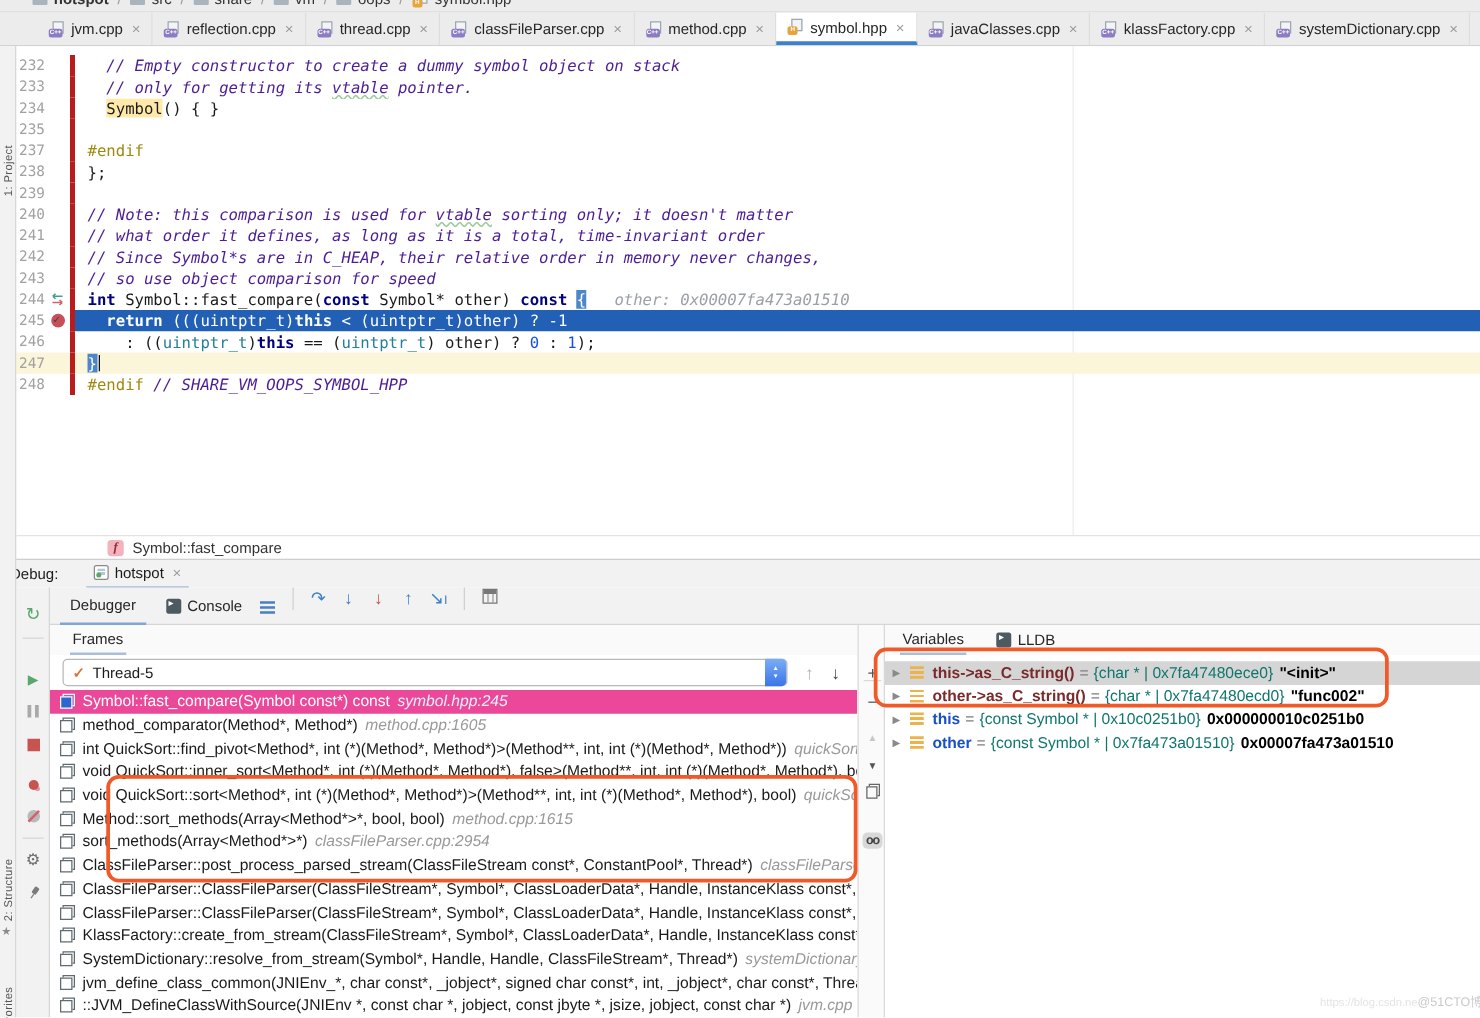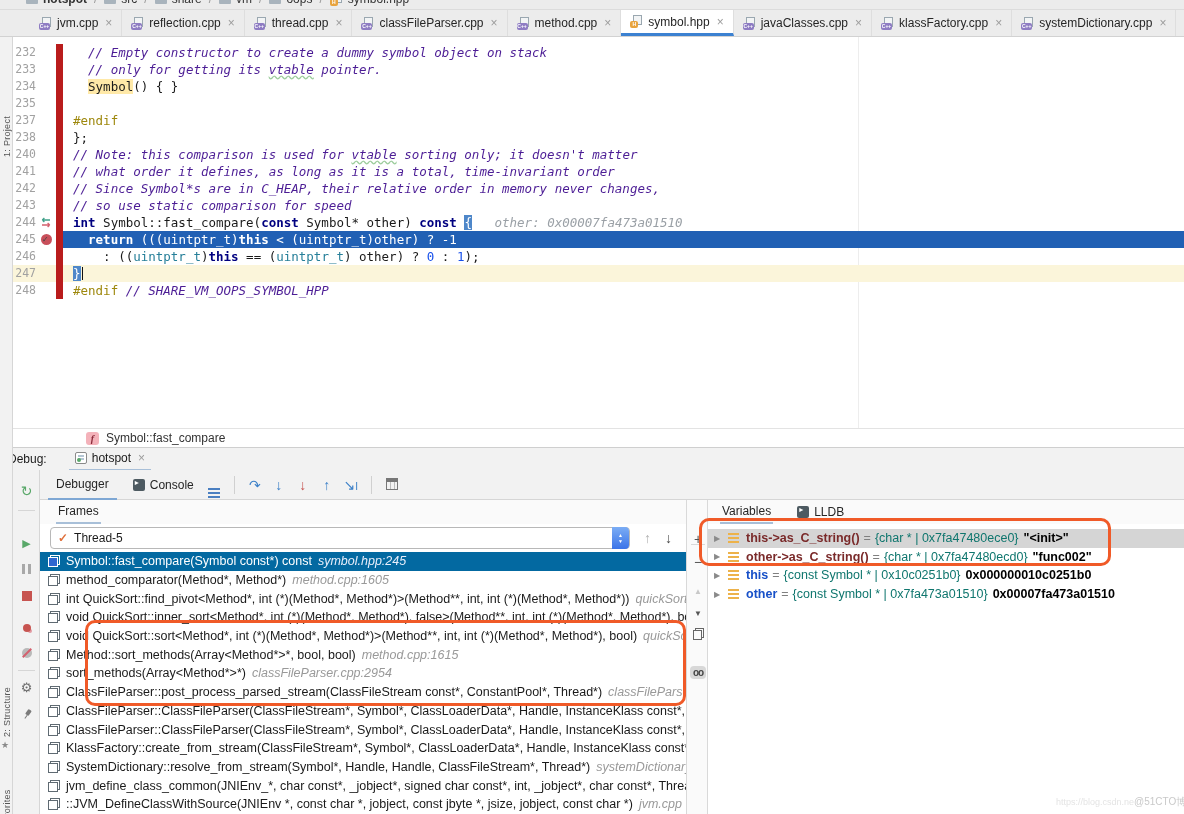--- a/index.html
+++ b/index.html
@@ -29,21 +29,21 @@
   
   .vstrip{position:absolute;left:0;top:37px;width:13px;height:777px;background:#f2f2f2;border-right:1px solid #d6d6d6;z-index:5}
   .vlabel{position:absolute;left:0;width:13px;writing-mode:vertical-rl;transform:rotate(180deg);font-size:9px;color:#555;letter-spacing:.3px;display:flex;align-items:center}
   .vstar{position:absolute;left:1px;font-size:9px;color:#8a8a8a}
 
   
   .editor{position:absolute;left:13px;top:37px;width:1171px;height:391px;background:#fff;font-family:"DejaVu Sans Mono",monospace;font-size:12.5px}
   .margin-line{position:absolute;left:845px;top:0;width:1px;height:391px;background:#ededed}
   .code-lines{position:absolute;left:0;top:7px;width:1171px}
   .line{display:flex;height:17px;line-height:17px;white-space:pre}
-  .line .g{flex:0 0 45px;display:flex;align-items:center;border-right:7px solid #b91c1c}
+  .line .g{flex:0 0 45px;display:flex;align-items:center;border-right:4px solid #b91c1c}
   .gnum{width:23px;text-align:right;color:#a1a1a1;font-size:11.5px}
   .gicon{width:20px;height:17px;position:relative;display:flex;align-items:center;justify-content:center}
   .line .code{flex:1;padding-left:10px}
   .line.exec .code{background:#2160b4}
   .line.exec .code .tok{color:#fff !important;text-decoration:none}
   .line.cur{background:#fbf5da}
   .tok.cmt{color:#4c1d95;font-style:italic}
   .tok.kw{color:#000080;font-weight:bold}
   .tok.num{color:#1750eb}
   .tok.pp{color:#9e880d}
@@ -63,21 +63,21 @@
 
   
   .dbghead{position:absolute;left:0;top:447px;width:1184px;height:23px;background:#f2f2f2;border-top:1px solid #cfcfcf;display:flex;align-items:center;font-size:12px;color:#1a1a1a}
   .dbghead .dlabel{margin-left:8px;margin-right:22px}
   .sess-tab{display:flex;align-items:center;gap:5px;height:23px;padding:0 6px;border-bottom:2px solid #a8bfd8}
   .dbg-ic{width:12px;height:12px;border:1px solid #8a8a8a;border-radius:2px;background:#fff;position:relative}
   .dbg-ic::before{content:"";position:absolute;left:2px;top:2px;width:6px;height:5px;background:linear-gradient(#b5c6d4 0 2px,transparent 2px 3px,#b5c6d4 3px 5px)}
   .dbg-ic::after{content:"";position:absolute;left:1px;bottom:1px;width:4px;height:4px;border-radius:50%;background:#59a869}
 
   
-  .dbgtool{position:absolute;left:40px;top:470px;width:1144px;height:30px;background:#f2f2f2;border-bottom:1px solid #d6d6d6;display:flex;align-items:center;font-size:12px;color:#262626}
+  .dbgtool{position:absolute;left:40px;top:470px;width:1144px;height:30px;background:#f2f2f2;border-bottom:1px solid #d6d6d6;display:flex;align-items:flex-start;font-size:12px;color:#262626}
   .ttab{display:flex;align-items:center;gap:5px;height:30px;padding:0 8px;margin-left:8px}
   .ttab.sel{border-bottom:2px solid #7ea7d4}
   .console-ic{width:12px;height:12px;background:#4d5a61;border-radius:2px;position:relative;flex:0 0 12px}
   .console-ic::after{content:"▸";position:absolute;left:2px;top:-1px;color:#fff;font-size:8px}
   .tsep{width:1px;height:18px;background:#d0d0d0;margin:0 8px}
   .tico{width:24px;text-align:center;font-size:14px;cursor:default}
   .blue{color:#3c80c8}.red{color:#c75450}.gray{color:#6e6e6e}
   .hamb{display:inline-block;width:12px;height:2px;background:#4a7fc1;box-shadow:0 4px 0 #4a7fc1,0 8px 0 #4a7fc1;margin-bottom:8px}
   .calc{display:inline-block;width:12px;height:12px;border:1px solid #777;background:linear-gradient(#777 0 3px,transparent 3px),linear-gradient(90deg,transparent 0 3px,#bbb 3px 4px,transparent 4px 7px,#bbb 7px 8px,transparent 8px)}
 
@@ -99,21 +99,21 @@
   .phead{height:24px;background:#fafafa;display:flex;align-items:center;font-size:12px;color:#262626}
   .phead .ptab{margin-left:16px;height:24px;display:flex;align-items:center;gap:5px;border-bottom:2px solid #a8bfd8;padding:0 2px}
   .threadrow{height:28px;display:flex;align-items:center;background:#fff}
   .combo{margin-left:10px;width:580px;height:22px;border:1px solid #b8b8b8;border-radius:4px;background:#fff;display:flex;align-items:center;position:relative;font-size:12px}
   .combo .chk{color:#e0703c;font-weight:bold;margin:0 6px 0 7px}
   .stepper{position:absolute;right:0;top:-1px;width:17px;height:22px;background:linear-gradient(#7badf5,#3b74e8);border-radius:0 4px 4px 0;display:flex;flex-direction:column;align-items:center;justify-content:center;color:#fff;font-size:5px;line-height:6px}
   .navarr{font-size:14px;margin-left:14px}
   .frows{position:absolute;left:0;top:52px;width:646px;height:262px;overflow:hidden}
   .frow{height:18.7px;display:flex;align-items:center;padding-left:8px;font-size:12.5px;white-space:nowrap;overflow:hidden;color:#1a1a1a}
   .frow .loc{color:#999;font-style:italic;margin-left:6px}
-  .frow.sel{background:#0369a1;color:#fff}
+  .frow.sel{background:#ec4899;color:#fff}
   .frow.sel .loc{color:#e8eefb}
   .frame-ic{position:relative;width:12px;height:12px;flex:0 0 12px;margin-right:6px}
   .frame-ic::before{content:"";position:absolute;right:0;top:0;width:8px;height:8px;border:1px solid #5f6a72}
   .frame-ic::after{content:"";position:absolute;left:0;bottom:0;width:8px;height:8px;border:1px solid #5f6a72;background:#fff}
   .frow.sel .frame-ic::before,.frow.sel .frame-ic::after{border-color:#fff}
   .frow.sel .frame-ic::after{background:#2e66d0}
 
   
   .mini{position:absolute;left:686px;top:500px;width:22px;height:314px;background:#fafafa;border-left:1px solid #d9d9d9;border-right:1px solid #d9d9d9}
   .mini .mic{position:absolute;left:0;width:22px;text-align:center;color:#555}
@@ -271,24 +271,25 @@
 
 <div class="editor">
   <div class="margin-line"></div>
   <div class="code-lines" id="code-lines">
       <div class="line"><div class="g"><span class="gnum">232</span><span class="gicon"></span></div><div class="code"><span class="tok cmt">  // Empty constructor to create a dummy symbol object on stack</span></div></div>
       <div class="line"><div class="g"><span class="gnum">233</span><span class="gicon"></span></div><div class="code"><span class="tok cmt">  // only for getting its </span><span class="tok cmt wavy">vtable</span><span class="tok cmt"> pointer.</span></div></div>
       <div class="line"><div class="g"><span class="gnum">234</span><span class="gicon"></span></div><div class="code"><span class="tok">  </span><span class="tok hl">Symbol</span><span class="tok">() { }</span></div></div>
       <div class="line"><div class="g"><span class="gnum">235</span><span class="gicon"></span></div><div class="code"></div></div>
       <div class="line"><div class="g"><span class="gnum">237</span><span class="gicon"></span></div><div class="code"><span class="tok pp">#endif</span></div></div>
       <div class="line"><div class="g"><span class="gnum">238</span><span class="gicon"></span></div><div class="code"><span class="tok">};</span></div></div>
+      <div class="line"><div class="g"><span class="gnum">239</span><span class="gicon"></span></div><div class="code"></div></div>
       <div class="line"><div class="g"><span class="gnum">240</span><span class="gicon"></span></div><div class="code"><span class="tok cmt">// Note: this comparison is used for </span><span class="tok cmt wavy">vtable</span><span class="tok cmt"> sorting only; it doesn't matter</span></div></div>
       <div class="line"><div class="g"><span class="gnum">241</span><span class="gicon"></span></div><div class="code"><span class="tok cmt">// what order it defines, as long as it is a total, time-invariant order</span></div></div>
       <div class="line"><div class="g"><span class="gnum">242</span><span class="gicon"></span></div><div class="code"><span class="tok cmt">// Since Symbol*s are in C_HEAP, their relative order in memory never changes,</span></div></div>
-      <div class="line"><div class="g"><span class="gnum">243</span><span class="gicon"></span></div><div class="code"><span class="tok cmt">// so use static comparison for speed</span></div></div>
+      <div class="line"><div class="g"><span class="gnum">243</span><span class="gicon"></span></div><div class="code"><span class="tok cmt">// so use object comparison for speed</span></div></div>
       <div class="line"><div class="g"><span class="gnum">244</span><span class="gicon"><svg class="swap-svg" width="12" height="11" viewBox="0 0 12 11">
               <path d="M10 3H2.2M2.2 3L4.4 1M2.2 3L4.4 5" stroke="#3fa089" stroke-width="1.3" fill="none"></path>
               <path d="M2 8h7.8M9.8 8L7.6 6M9.8 8L7.6 10" stroke="#d4606e" stroke-width="1.3" fill="none"></path>
             </svg></span></div><div class="code"><span class="tok kw">int</span><span class="tok"> Symbol::fast_compare(</span><span class="tok kw">const</span><span class="tok"> Symbol* other) </span><span class="tok kw">const</span><span class="tok"> </span><span class="tok brace">{</span><span class="tok">   </span><span class="tok hint">other: 0x00007fa473a01510</span></div></div>
       <div class="line exec"><div class="g"><span class="gnum">245</span><span class="gicon"><span class="bp"></span></span></div><div class="code"><span class="tok">  </span><span class="tok kw">return</span><span class="tok"> (((</span><span class="tok type">uintptr_t</span><span class="tok">)</span><span class="tok kw">this</span><span class="tok"> &lt; (</span><span class="tok type">uintptr_t</span><span class="tok">)other) ? </span><span class="tok num">-1</span></div></div>
       <div class="line"><div class="g"><span class="gnum">246</span><span class="gicon"></span></div><div class="code"><span class="tok">    : ((</span><span class="tok type">uintptr_t</span><span class="tok">)</span><span class="tok kw">this</span><span class="tok"> == (</span><span class="tok type">uintptr_t</span><span class="tok">) other) ? </span><span class="tok num">0</span><span class="tok"> : </span><span class="tok num">1</span><span class="tok">);</span></div></div>
       <div class="line cur"><div class="g"><span class="gnum">247</span><span class="gicon"></span></div><div class="code"><span class="tok brace">}</span><span class="caret"></span></div></div>
       <div class="line"><div class="g"><span class="gnum">248</span><span class="gicon"></span></div><div class="code"><span class="tok pp">#endif</span><span class="tok"> </span><span class="tok cmt">// SHARE_VM_OOPS_SYMBOL_HPP</span></div></div>
     </div>
 </div>

